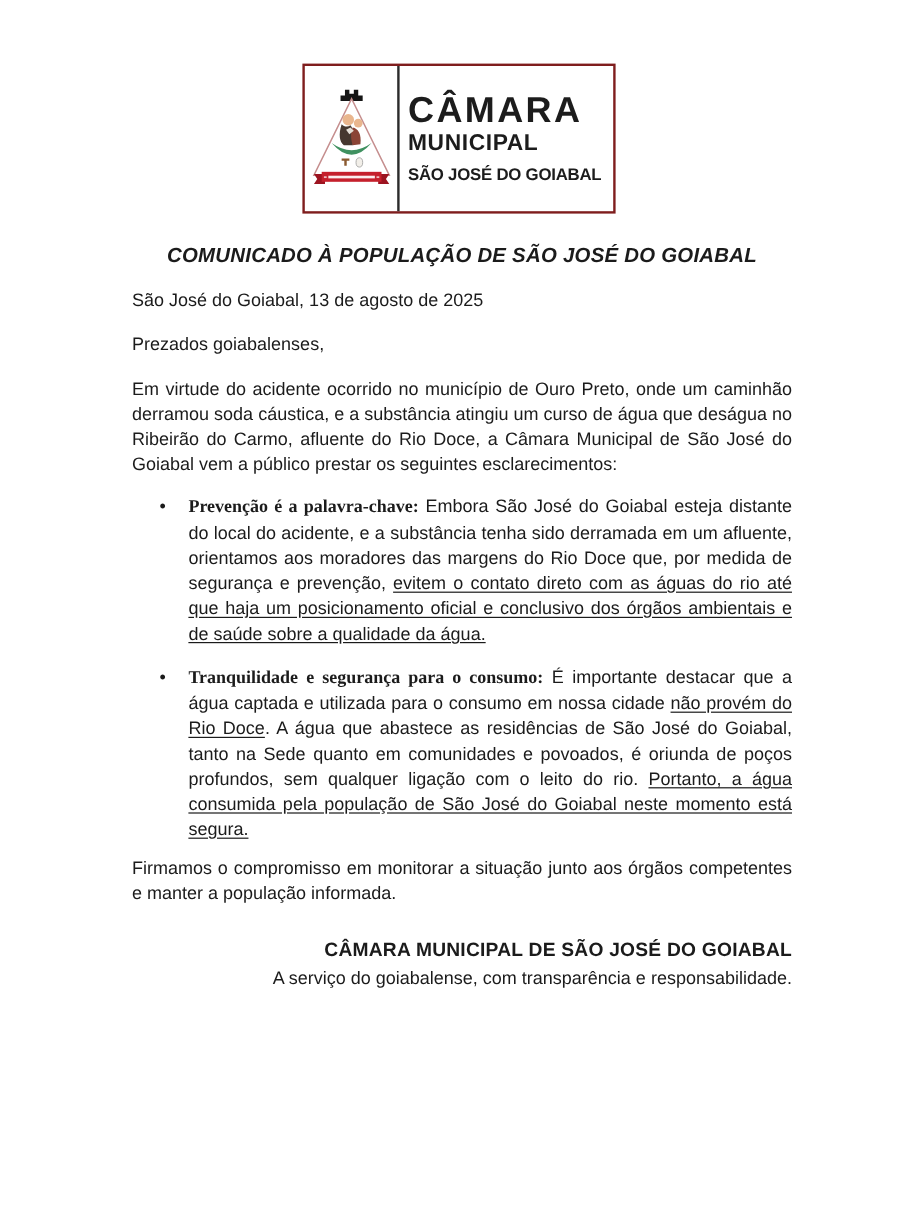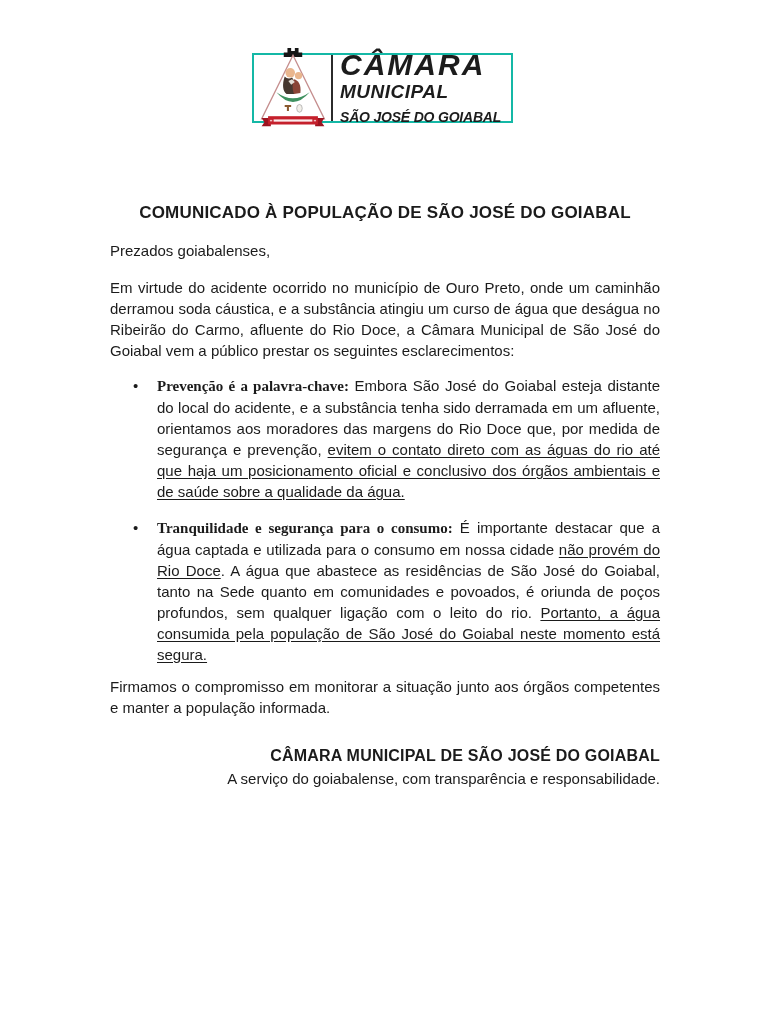--- a/index.html
+++ b/index.html
@@ -14,25 +14,24 @@
     position: relative;
     width: 768px; height: 1024px;
     background: #ffffff;
     overflow: hidden;
   }
 
   
   .logo {
     position: absolute;
     left: 252px; top: 53px;
-    width: 261px; height: 70px;
-    border: 2px solid #14b8a6;
+    width: 261px; height: 125px;
+    border: 2px solid #7f1d1d;
     background: #ffffff;
     display: flex;
-    font-style: italic;
   }
   .crest-box {
     width: 79px;
     border-right: 2px solid #2b2b2b;
     display: flex; align-items: center; justify-content: center;
     padding: 2px 1px;
   }
   .logo-text {
     flex: 1;
     display: flex; flex-direction: column; justify-content: center;
@@ -63,20 +62,21 @@
     font-size: 15px;
     line-height: 21px;
   }
   .doc-title {
     font-size: 17px;
     font-weight: bold;
     line-height: 20px;
     text-align: center;
     letter-spacing: 0.2px;
     margin: 0 0 17px 0;
+    font-style: italic;
   }
   .para { margin: 0 0 16px 0; }
   .justify { text-align: justify; }
   .intro { margin-bottom: 11px; }
 
   ul.points {
     list-style: none;
     margin: 0 0 11px 0;
     padding: 0;
   }
@@ -147,20 +147,21 @@
       <div class="logo-line-big first">CÂMARA</div>
       <div class="logo-line-big">MUNICIPAL</div>
       <div class="logo-line-small">SÃO JOSÉ DO GOIABAL</div>
     </div>
   </div>
 
   <div class="content">
 
     <h1 class="doc-title">COMUNICADO À POPULAÇÃO DE SÃO JOSÉ DO GOIABAL</h1>
 
+    <p class="para">São José do Goiabal, 13 de agosto de 2025</p>
 
     <p class="para">Prezados goiabalenses,</p>
 
     <p class="para justify intro">Em virtude do acidente ocorrido no município de Ouro Preto, onde um caminhão derramou soda cáustica, e a substância atingiu um curso de água que deságua no Ribeirão do Carmo, afluente do Rio Doce, a Câmara Municipal de São José do Goiabal vem a público prestar os seguintes esclarecimentos:</p>
 
     <ul class="points">
       <li>
         <span class="bullet-marker">•</span>
         <span class="lead">Prevenção é a palavra-chave:</span><span> Embora São José do Goiabal esteja distante do local do acidente, e a substância tenha sido derramada em um afluente, orientamos aos moradores das margens do Rio Doce que, por medida de segurança e prevenção, </span><span class="uline">evitem o contato direto com as águas do rio até que haja um posicionamento oficial e conclusivo dos órgãos ambientais e de saúde sobre a qualidade da água.</span><span></span><span class="uline"></span>
       </li>

